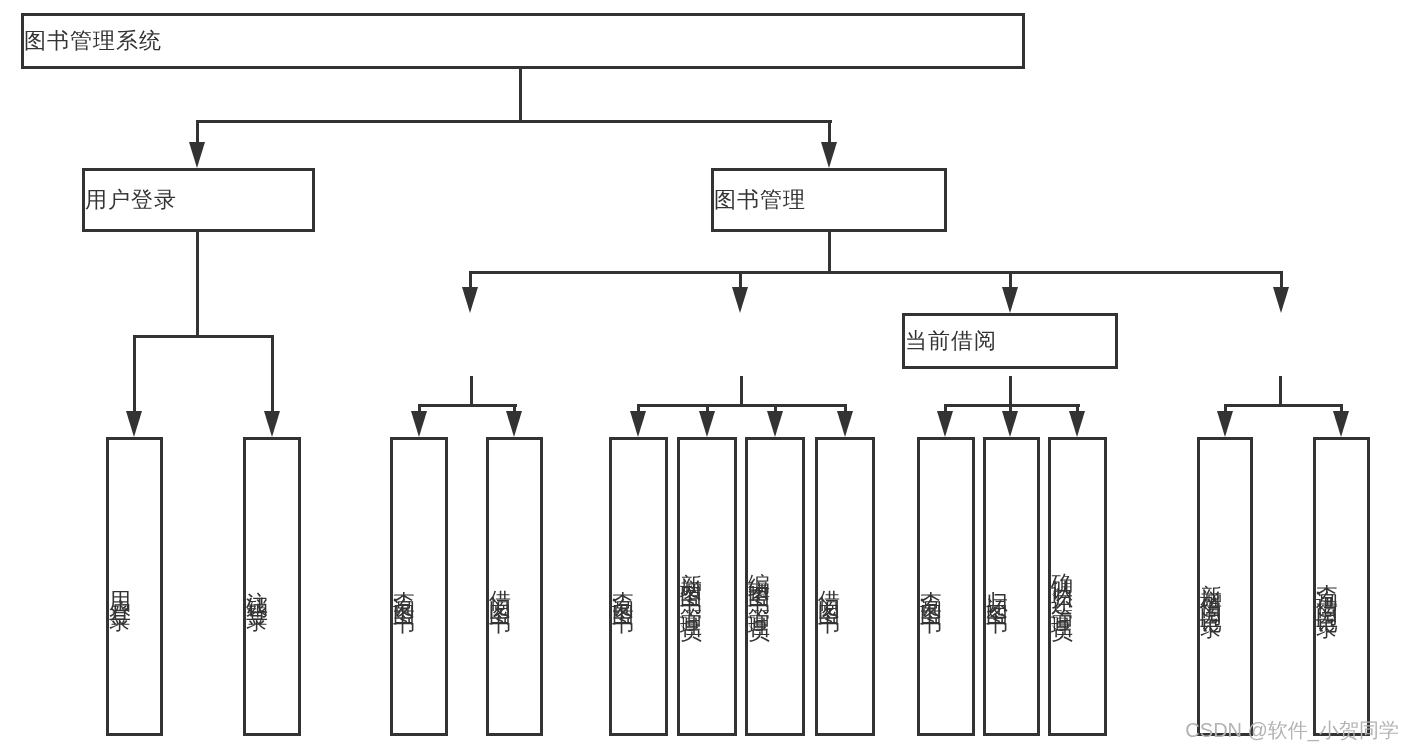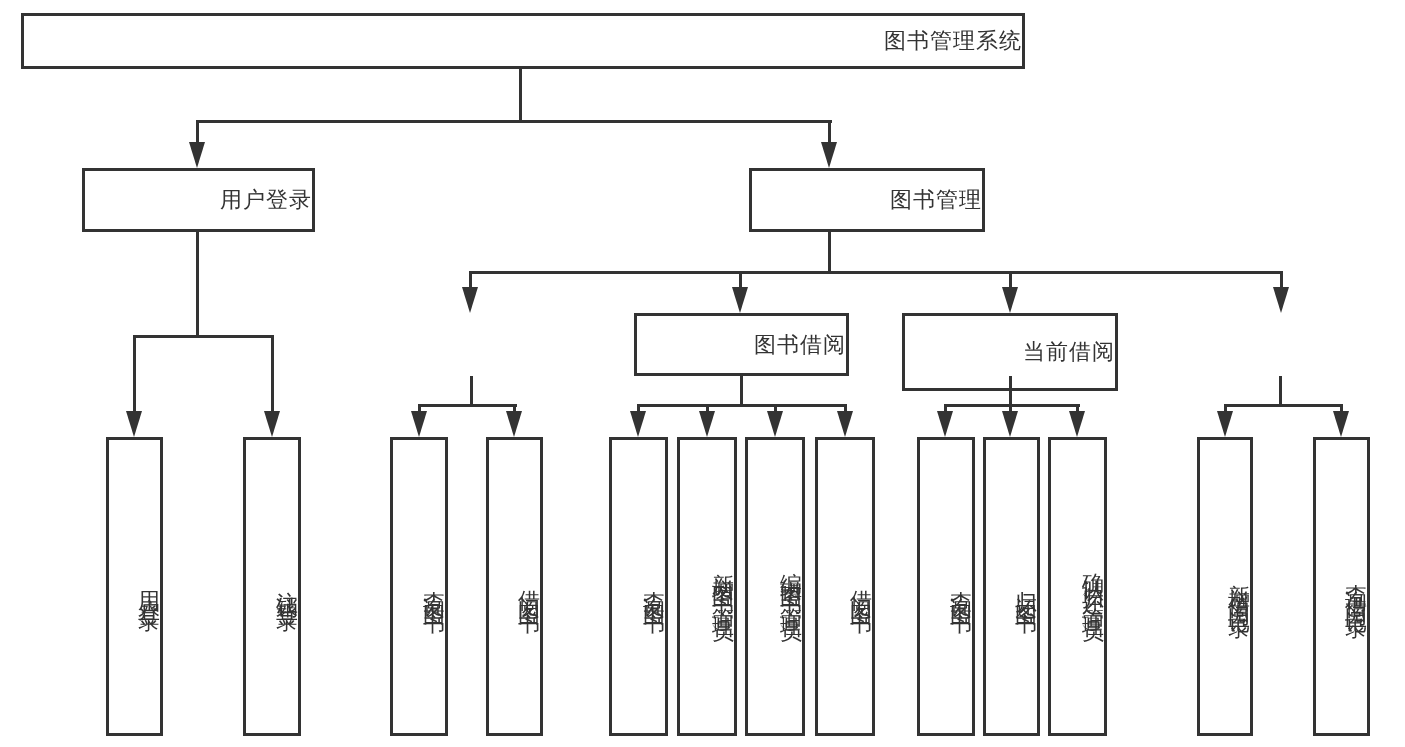--- a/index.html
+++ b/index.html
@@ -12,21 +12,21 @@
   body{font-family:"Liberation Sans","DejaVu Sans",sans-serif;color:var(--text);}
   #stage{position:relative;width:1405px;height:747px;background:var(--bg);overflow:hidden;}
 
   .box{
     position:absolute;
     box-sizing:border-box;
     border:3px solid var(--line);
     background:var(--bg);
     display:flex;
     align-items:center;
-    justify-content:flex-end;
+    justify-content:flex-start;
     font-family:Liberation Serif, serif;
   }
   .hlabel{font-size:22px;letter-spacing:1px;white-space:nowrap;}
   .vlabel{
     writing-mode:vertical-rl;
     font-size:22px;
     line-height:1;
     letter-spacing:7px;
     white-space:nowrap;
   }
@@ -60,21 +60,21 @@
   <div class="vline" style="left:519px;top:69px;height:51px;"></div>
   <div class="hline" style="left:196px;top:120px;width:636px;"></div>
   <div class="vline" style="left:196px;top:120px;height:24px;"></div>
   <div class="ah" style="left:189px;top:142px;"></div>
   <div class="vline" style="left:828px;top:120px;height:24px;"></div>
   <div class="ah" style="left:821px;top:142px;"></div>
 
   <div class="box" style="left:82px;top:168px;width:233px;height:64px;">
     <span class="hlabel">用户登录</span>
   </div>
-  <div class="box" style="left:749px;top:168px;width:236px;height:64px;">
+  <div class="box" style="left:711px;top:168px;width:236px;height:64px;">
     <span class="hlabel">图书管理</span>
   </div>
 
   <div class="vline" style="left:196px;top:232px;height:105px;"></div>
   <div class="hline" style="left:133px;top:335px;width:141px;"></div>
   <div class="vline" style="left:133px;top:335px;height:78px;"></div>
   <div class="ah" style="left:126px;top:411px;"></div>
   <div class="vline" style="left:271px;top:335px;height:78px;"></div>
   <div class="ah" style="left:264px;top:411px;"></div>
 
@@ -82,24 +82,21 @@
   <div class="hline" style="left:469px;top:271px;width:814px;"></div>
   <div class="vline" style="left:469px;top:271px;height:18px;"></div>
   <div class="ah" style="left:462px;top:287px;"></div>
   <div class="vline" style="left:739px;top:271px;height:18px;"></div>
   <div class="ah" style="left:732px;top:287px;"></div>
   <div class="vline" style="left:1009px;top:271px;height:18px;"></div>
   <div class="ah" style="left:1002px;top:287px;"></div>
   <div class="vline" style="left:1280px;top:271px;height:18px;"></div>
   <div class="ah" style="left:1273px;top:287px;"></div>
 
-  <div class="box" style="left:634px;top:313px;width:215px;height:63px;">
-    <span class="hlabel">图书借阅</span>
-  </div>
-  <div class="box" style="left:902px;top:313px;width:216px;height:78px;">
+  <div class="box" style="left:902px;top:313px;width:216px;height:56px;">
     <span class="hlabel">当前借阅</span>
   </div>
 
   <div class="vline" style="left:470px;top:376px;height:30px;"></div>
   <div class="hline" style="left:418px;top:404px;width:99px;"></div>
   <div class="vline" style="left:418px;top:404px;height:10px;"></div>
   <div class="ah" style="left:411px;top:411px;"></div>
   <div class="vline" style="left:513px;top:404px;height:10px;"></div>
   <div class="ah" style="left:506px;top:411px;"></div>
 
@@ -167,14 +164,15 @@
     <span class="vlabel">确认归还（管理员）</span>
   </div>
 
   <div class="box" style="left:1197px;top:437px;width:56px;height:299px;">
     <span class="vlabel">新增借阅记录</span>
   </div>
   <div class="box" style="left:1313px;top:437px;width:57px;height:299px;">
     <span class="vlabel">查询借阅记录</span>
   </div>
 
+  <div id="watermark">CSDN @软件_小贺同学</div>
 
 </div>
 
 </body></html>

